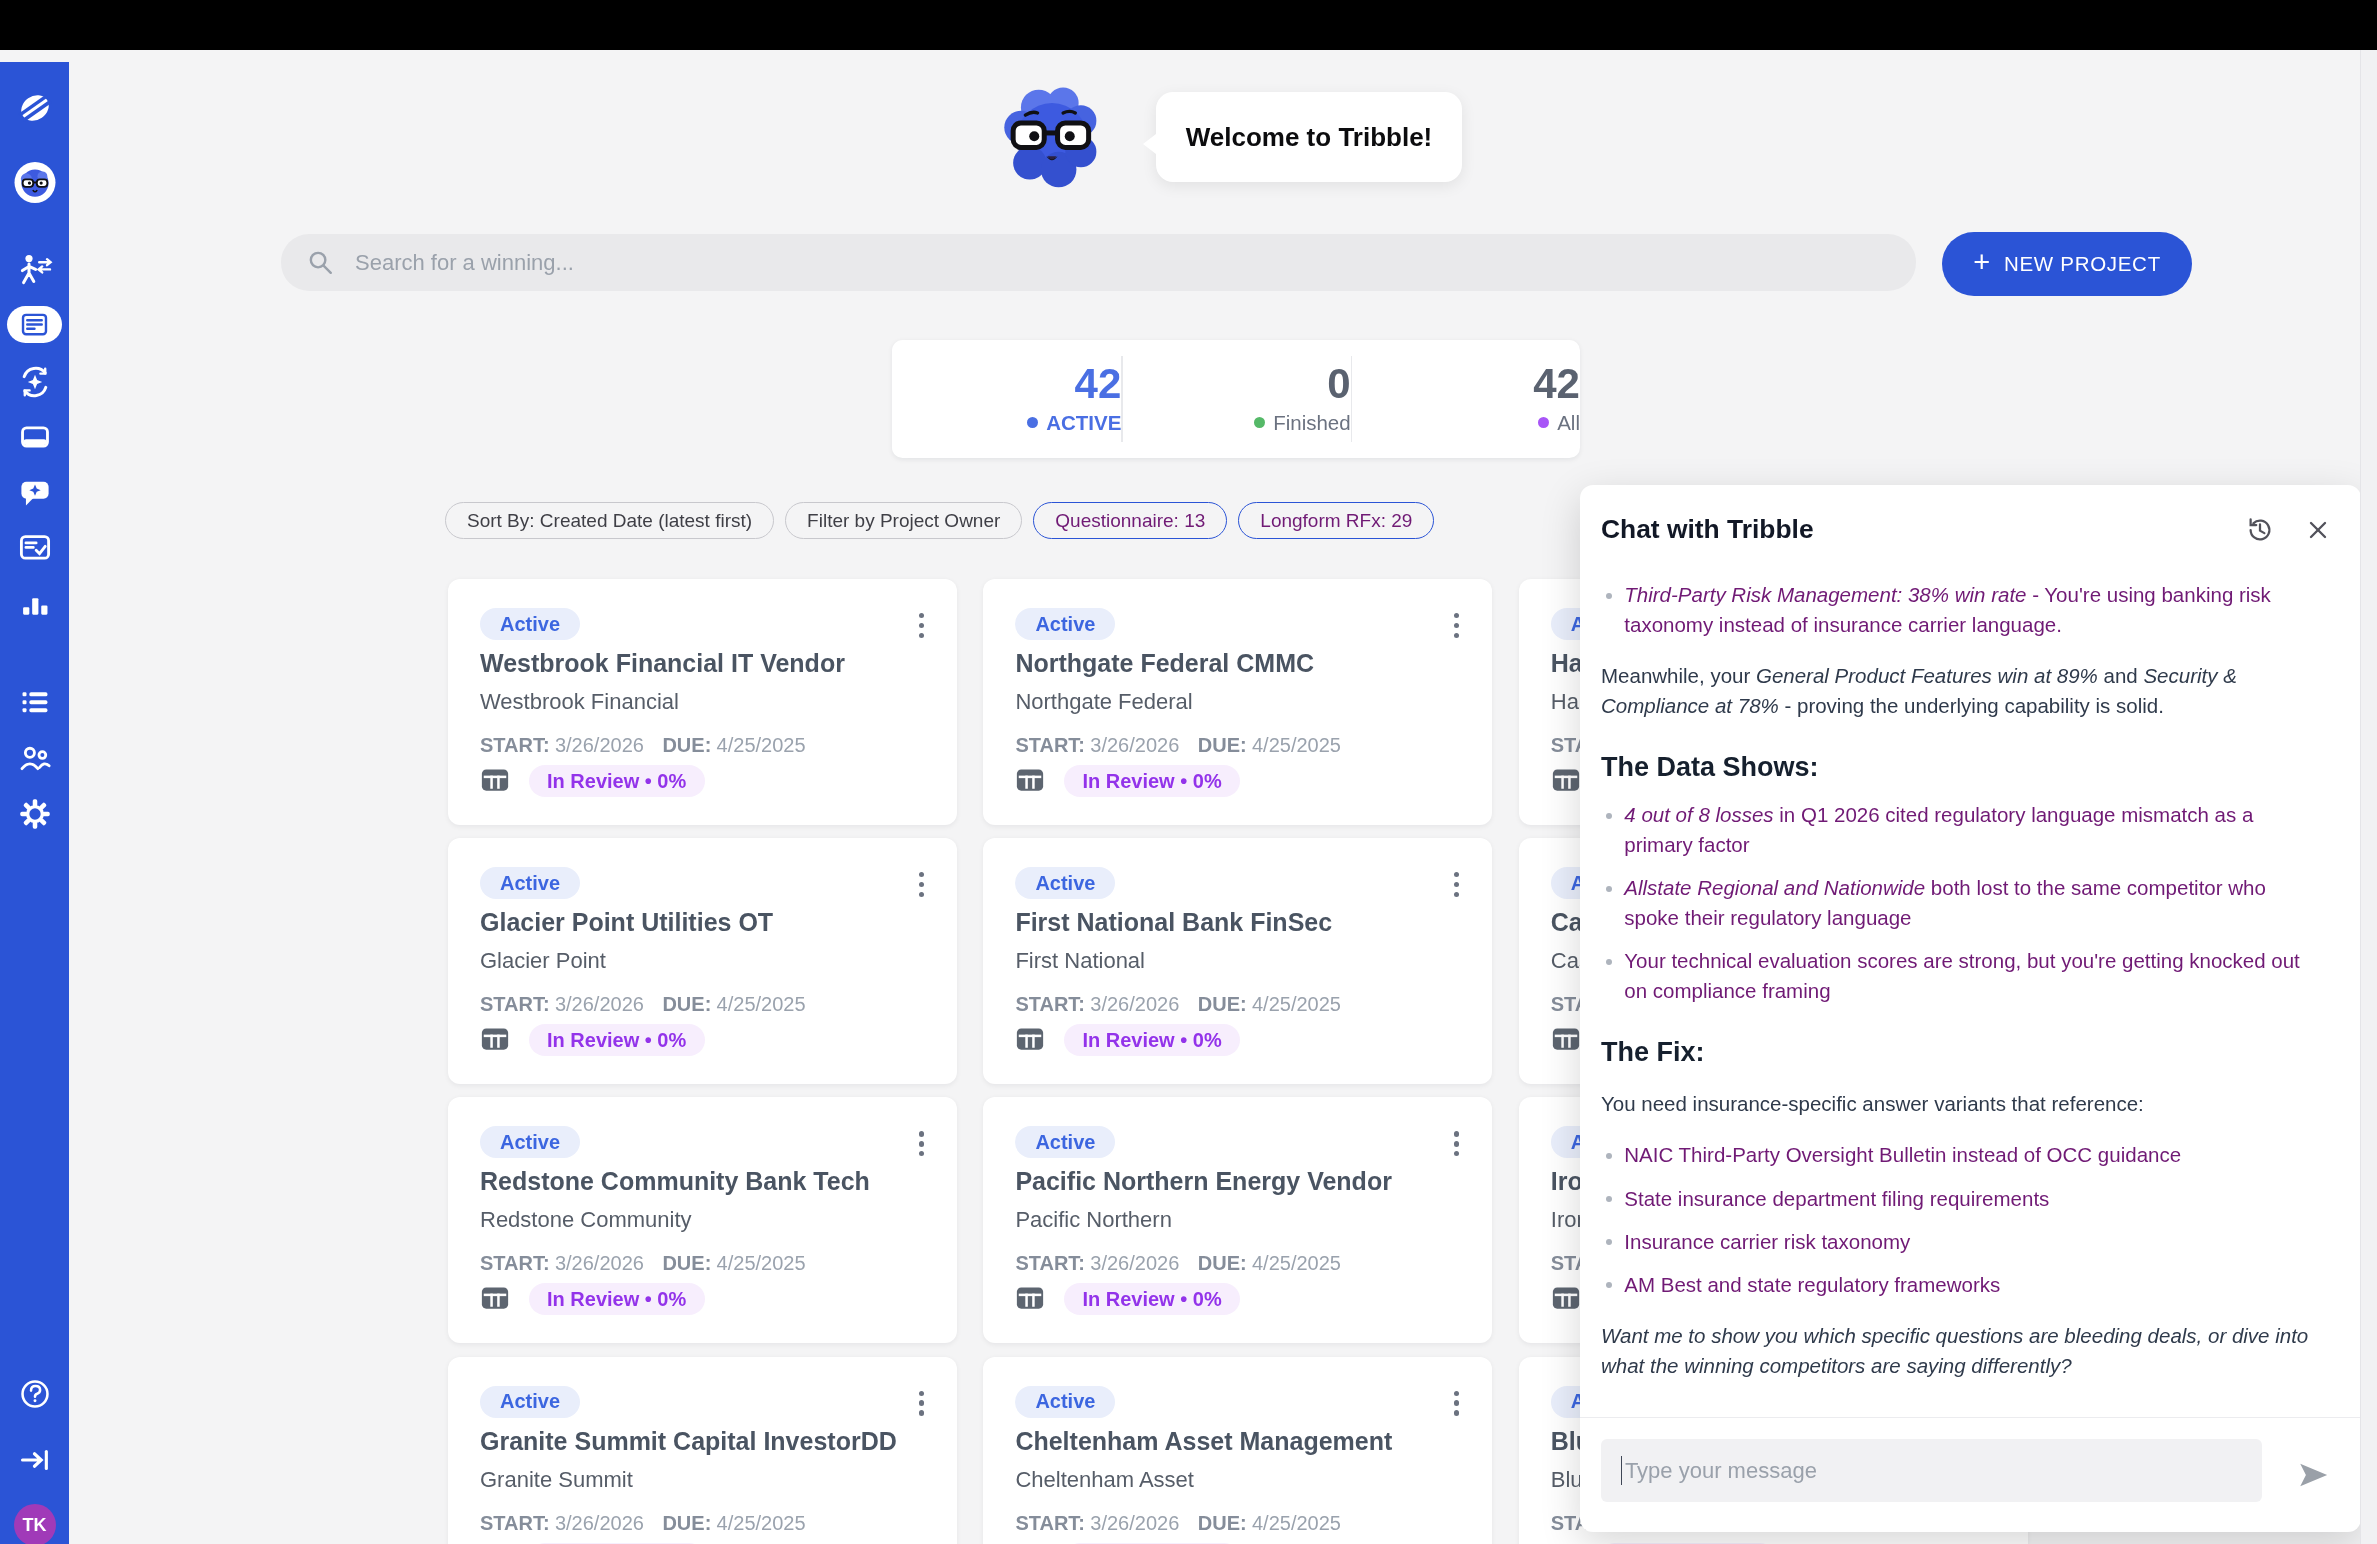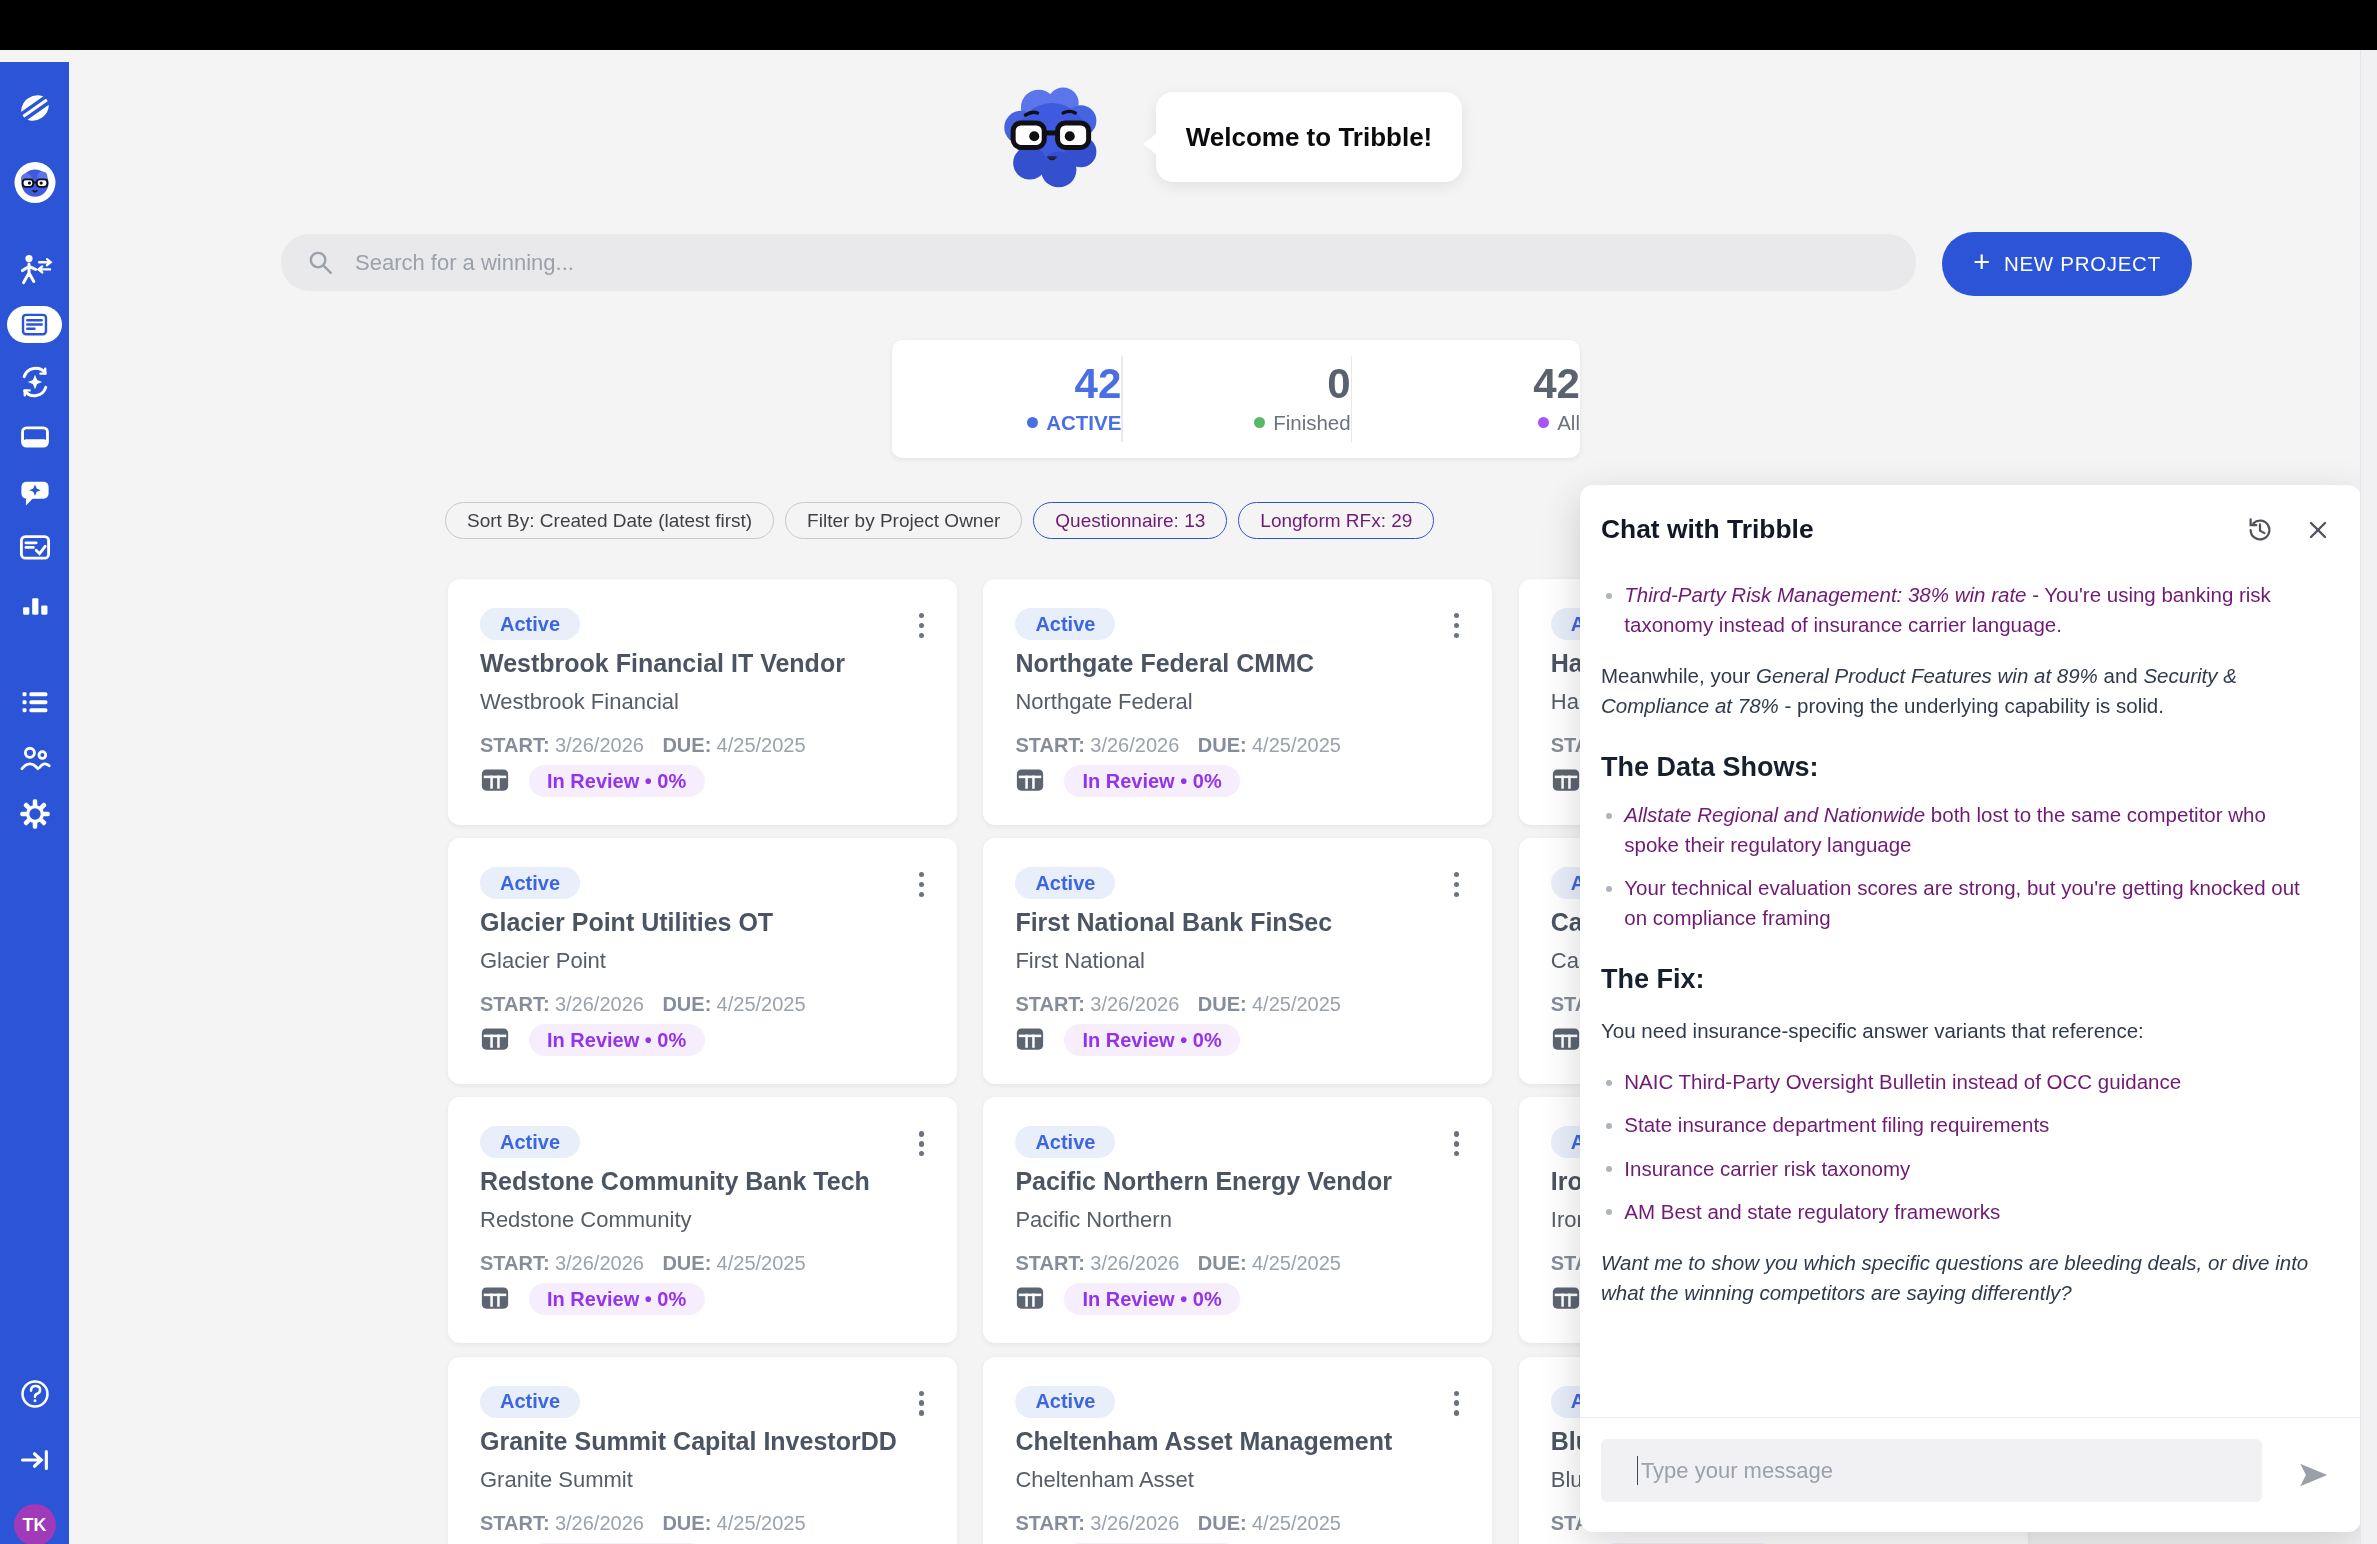--- a/index.html
+++ b/index.html
@@ -71,21 +71,21 @@
   .chat-hicon.history{right:85px}
   .chat-hicon.close{right:26.4px}
   .messages{position:absolute;left:0;right:9.2px;top:78px;bottom:114px;overflow:hidden;padding:0 26.4px 0 21px;box-sizing:border-box}
   .messages .blk-p{font-size:20.5px;line-height:30px;color:#2f3a4b;margin:21px 0}
   .messages h3{font-size:27px;line-height:32px;color:#16202e;margin:30px 0 17px 0}
   .bullets{margin:17px 0}
   .bullet{display:flex;margin:13.2px 0;font-size:20.5px;line-height:30px;color:#701a75}
   .bullet .bdot{flex:0 0 auto;width:6px;height:6px;border-radius:50%;background:#aeb4bd;margin:12.5px 12px 0 5.3px}
   .chat-input-area{position:absolute;left:0;right:0;bottom:0;height:114px;border-top:1.3px solid #ececef}
   .chat-input{position:absolute;left:21px;right:99px;top:21px;height:63px;border-radius:6px;background:#f1f1f3;
-    display:flex;align-items:center;padding:0 36px;box-sizing:border-box;cursor:text}
+    display:flex;align-items:center;padding:0 20px;box-sizing:border-box;cursor:text}
   .chat-input .caret{width:1.3px;height:29px;background:#3f4756;margin-right:2.6px}
   .chat-input .ph{font-size:22px;color:#9aa1ab}
   .send{position:absolute;right:28px;top:37px;width:40px;height:40px;display:flex;align-items:center;justify-content:center;cursor:pointer}
   i.run{font-style:italic}
 </style>
 </head>
 <body>
 
 <div class="topbar"></div>
 
@@ -549,20 +549,24 @@
           <div class="bullet">
             <span class="bdot"></span>
             <span><i class="run">Third-Party Risk Management: 38% win rate</i><span> - You're using banking risk taxonomy instead of insurance carrier language.</span></span>
           </div>
         </div>
         <div class="blk-p"><span>Meanwhile, your </span><i class="run">General Product Features win at 89%</i><span> and </span><i class="run">Security &amp; Compliance at 78%</i><span> - proving the underlying capability is solid.</span></div>
         <h3>The Data Shows:</h3>
         <div class="bullets">
           <div class="bullet">
             <span class="bdot"></span>
+            <span><i class="run">4 out of 8 losses</i><span> in Q1 2026 cited regulatory language mismatch as a primary factor</span></span>
+          </div>
+          <div class="bullet">
+            <span class="bdot"></span>
             <span><i class="run">Allstate Regional and Nationwide</i><span> both lost to the same competitor who spoke their regulatory language</span></span>
           </div>
           <div class="bullet">
             <span class="bdot"></span>
             <span><span>Your technical evaluation scores are strong, but you're getting knocked out on compliance framing</span></span>
           </div>
         </div>
         <h3>The Fix:</h3>
         <div class="blk-p"><span>You need insurance-specific answer variants that reference:</span></div>
         <div class="bullets">

